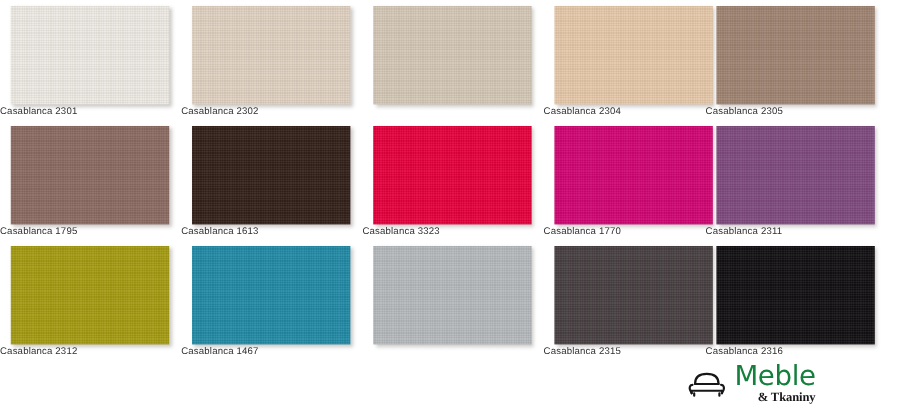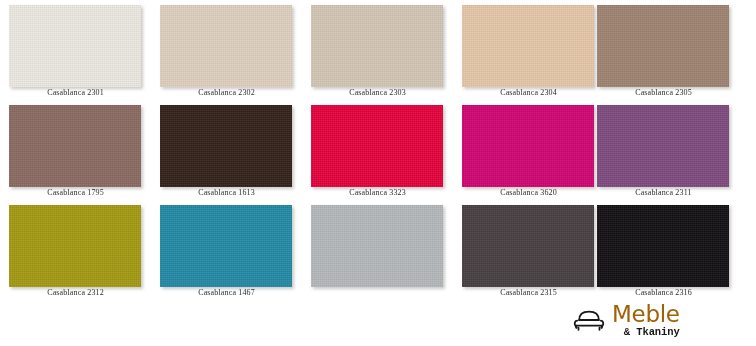--- a/index.html
+++ b/index.html
@@ -58,22 +58,21 @@
     background-image:
       repeating-linear-gradient(0deg, rgba(255,255,255,0.045) 0px, rgba(255,255,255,0.045) 1px, rgba(0,0,0,0.035) 1px, rgba(0,0,0,0.035) 2px),
       repeating-linear-gradient(90deg, rgba(255,255,255,0.035) 0px, rgba(255,255,255,0.035) 1px, rgba(0,0,0,0.03) 1px, rgba(0,0,0,0.03) 2px);
   }
 
   .swatch-label {
     position: absolute;
     left: 0;
     top: 88px;
     width: 151px;
-    text-align: center;
-    font-family: Liberation Serif, serif;
+    font-family: Liberation Sans, sans-serif;
     font-size: 8px;
     letter-spacing: 0.15px;
     color: #2e2e2e;
     white-space: nowrap;
   }
 
   #brand-logo {
     position: absolute;
     left: 566px;
     top: 298px;
@@ -92,27 +91,27 @@
     display: block;
   }
   #brand-logo .logo-text {
     margin-left: 6px;
     line-height: 1;
   }
   #brand-logo .logo-title {
     font-family: "DejaVu Sans", sans-serif;
     font-size: 23px;
     font-weight: 400;
-    color: #a16207;
+    color: #15803d;
     letter-spacing: -0.3px;
     display: block;
     line-height: 1.0;
   }
   #brand-logo .logo-sub {
-    font-family: Liberation Mono, monospace;
+    font-family: Liberation Serif, serif;
     font-size: 10.5px;
     font-weight: 700;
     color: #17171a;
     letter-spacing: -0.1px;
     display: block;
     margin-top: 1px;
     text-align: right;
     line-height: 1.0;
   }
 </style>
@@ -125,21 +124,20 @@
       <div class="swatch-cell col-0">
         <div class="swatch-chip" style="background-color: rgb(236, 232, 226);"></div>
         <div class="swatch-label">Casablanca 2301</div>
       </div>
       <div class="swatch-cell col-1">
         <div class="swatch-chip" style="background-color: rgb(222, 208, 192);"></div>
         <div class="swatch-label">Casablanca 2302</div>
       </div>
       <div class="swatch-cell col-2">
         <div class="swatch-chip" style="background-color: rgb(211, 198, 181);"></div>
-        <div class="swatch-label">Casablanca 2303</div>
       </div>
       <div class="swatch-cell col-3">
         <div class="swatch-chip" style="background-color: rgb(229, 199, 169);"></div>
         <div class="swatch-label">Casablanca 2304</div>
       </div>
       <div class="swatch-cell col-4">
         <div class="swatch-chip" style="background-color: rgb(158, 131, 113);"></div>
         <div class="swatch-label">Casablanca 2305</div>
       </div>
     </div>
@@ -151,21 +149,21 @@
       <div class="swatch-cell col-1">
         <div class="swatch-chip" style="background-color: rgb(51, 32, 26);"></div>
         <div class="swatch-label">Casablanca 1613</div>
       </div>
       <div class="swatch-cell col-2">
         <div class="swatch-chip" style="background-color: rgb(228, 0, 60);"></div>
         <div class="swatch-label">Casablanca 3323</div>
       </div>
       <div class="swatch-cell col-3">
         <div class="swatch-chip" style="background-color: rgb(207, 5, 114);"></div>
-        <div class="swatch-label">Casablanca 3620</div>
+        <div class="swatch-label">Casablanca 1770</div>
       </div>
       <div class="swatch-cell col-4">
         <div class="swatch-chip" style="background-color: rgb(126, 74, 126);"></div>
         <div class="swatch-label">Casablanca 2311</div>
       </div>
     </div>
     <div class="swatch-row row-2">
       <div class="swatch-cell col-0">
         <div class="swatch-chip" style="background-color: rgb(163, 154, 18);"></div>
         <div class="swatch-label">Casablanca 2312</div>

